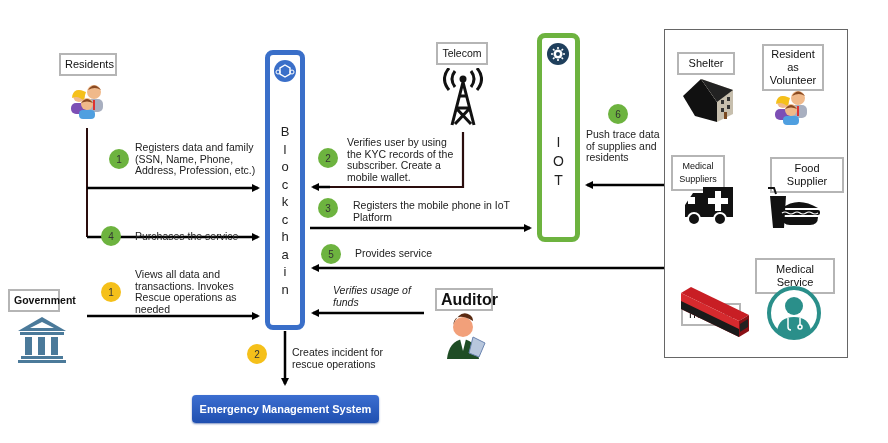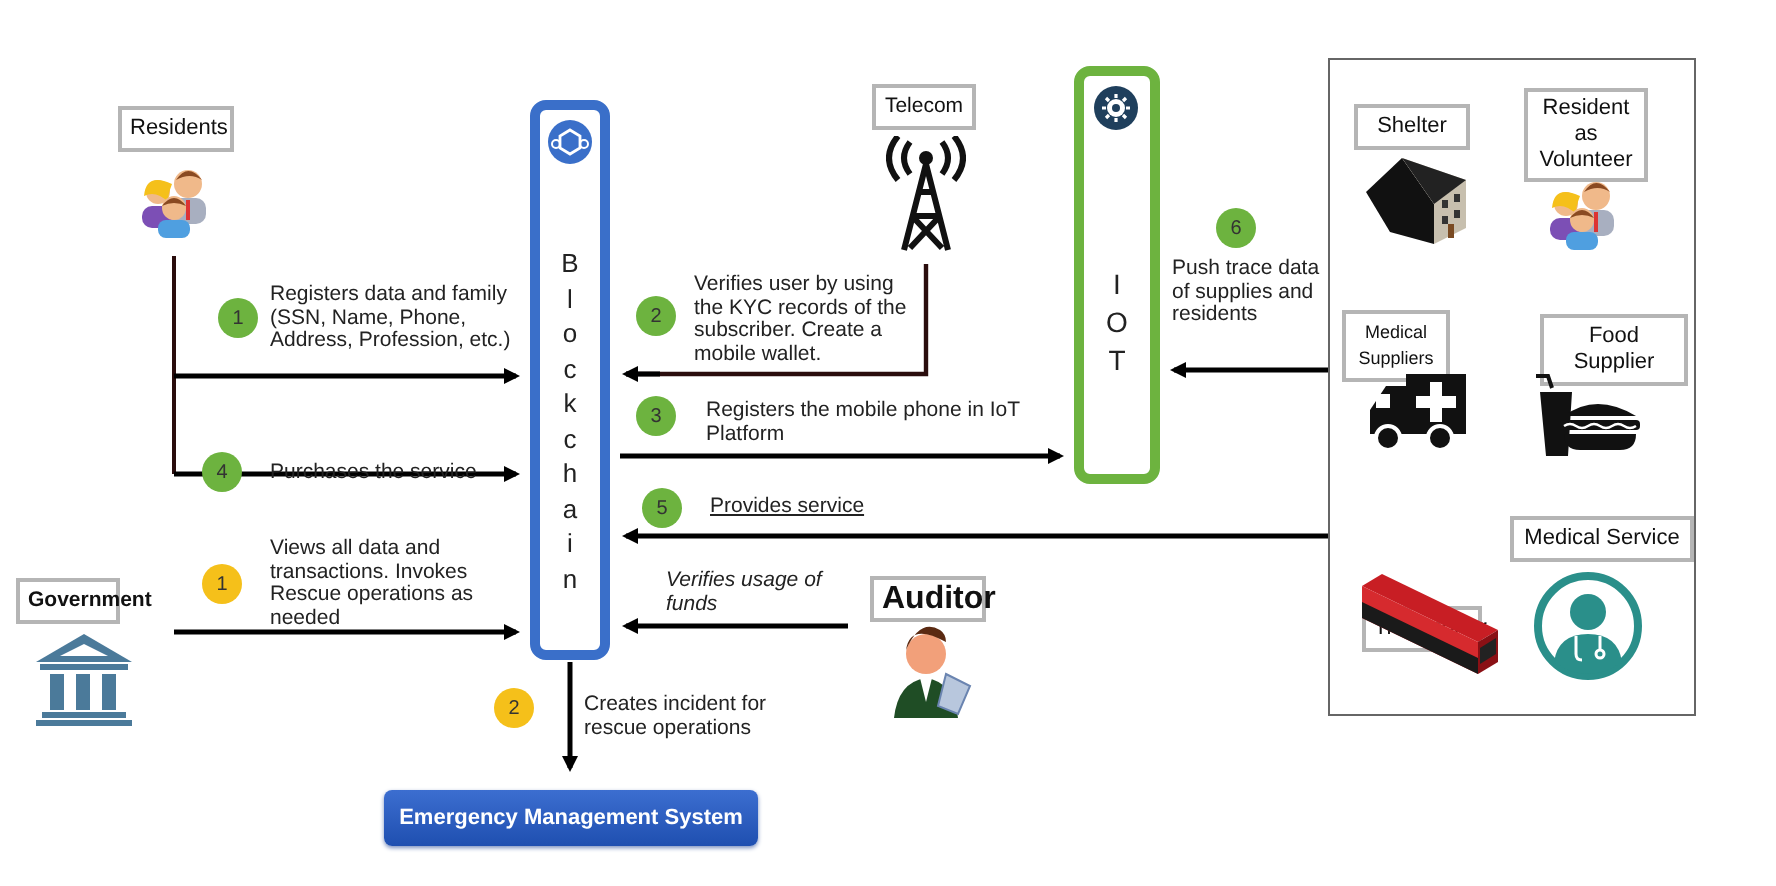--- a/index.html
+++ b/index.html
@@ -125,21 +125,21 @@
   <path d="M20,14 L9,57 M20,14 L31,57 M13,40 L27,40 M16,28 L24,28 M13,40 L28,56 M27,40 L12,56" stroke="#111" stroke-width="3" fill="none"></path>
 </svg>
 
 <div class="badge g" style="left:318px;top:148px;">2</div>
 <div class="txt" style="left:347px;top:137px;width:115px;">Verifies user by using the KYC records of the subscriber. Create a mobile wallet.</div>
 
 <div class="badge g" style="left:318px;top:198px;">3</div>
 <div class="txt" style="left:353px;top:200px;width:165px;">Registers the mobile phone in IoT Platform</div>
 
 <div class="badge g" style="left:321px;top:244px;">5</div>
-<div class="txt" style="left:355px;top:248px;width:120px;text-decoration:underline;">Provides service</div>
+<div class="txt" style="left:355px;top:248px;width:120px;">Provides service</div>
 
 <div class="txt" style="left:333px;top:285px;width:80px;font-style:italic;">Verifies usage of funds</div>
 
 <div class="lbl bold" style="left:435px;top:288px;width:58px;font-size:16px;">Auditor</div>
 <svg class="abs" style="left:443px;top:311px;" width="48" height="50">
   <circle cx="20" cy="16" r="10" fill="#f2a07a"></circle>
     <path d="M10,14 q2,-14 20,-4 q0,-4 -3,-6 q-10,-6 -17,10z" fill="#5a2a12"></path>
   <path d="M4,48 q2,-18 16,-20 q14,2 16,20z" fill="#1f4d25"></path>
     <path d="M17,28 L20,40 L23,28z" fill="#fff"></path>
   <path d="M30,26 l12,6 l-6,14 l-10,-4z" fill="#b8c7dd" stroke="#6a84b0" stroke-width="1"></path>
@@ -218,21 +218,21 @@
 
 <div class="lbl" style="left:681px;top:260px;width:60px;margin-top:43px;">Transporter</div>
 <svg class="abs" style="left:679px;top:287px;" width="72" height="52">
   <path d="M2,6 L12,0 L70,28 L60,34z" fill="#c81e24"></path>
   <path d="M2,6 L60,34 L60,50 L2,22z" fill="#d62a2e"></path>
   <path d="M2,14 L60,42 L60,50 L2,22z" fill="#1a1a1a"></path>
   <path d="M60,34 L70,28 L70,44 L60,50z" fill="#8a1015"></path>
   <path d="M61,37 L69,32 L69,40 L61,45z" fill="#222"></path>
 </svg>
 
-<div class="lbl" style="left:755px;top:258px;width:92px;">Medical Service</div>
+<div class="lbl" style="left:755px;top:258px;width:80px;">Medical Service</div>
 <svg class="abs" style="left:766px;top:285px;" width="56" height="56">
   <circle cx="28" cy="28" r="25" fill="#fff" stroke="#2a8f8a" stroke-width="4"></circle>
   <circle cx="28" cy="21" r="9" fill="#2a8f8a"></circle>
   <path d="M11,46 q2,-14 17,-14 q15,0 17,14 q-8,6 -17,6 q-9,0 -17,-6z" fill="#2a8f8a"></path>
   <path d="M22,33 L22,42 q0,3 3,3" stroke="#fff" stroke-width="1.5" fill="none"></path>
   <path d="M34,33 L34,40" stroke="#fff" stroke-width="1.5"></path>
     <circle cx="34" cy="42" r="2" fill="none" stroke="#fff" stroke-width="1.5"></circle>
 </svg>
 
 </body></html>

